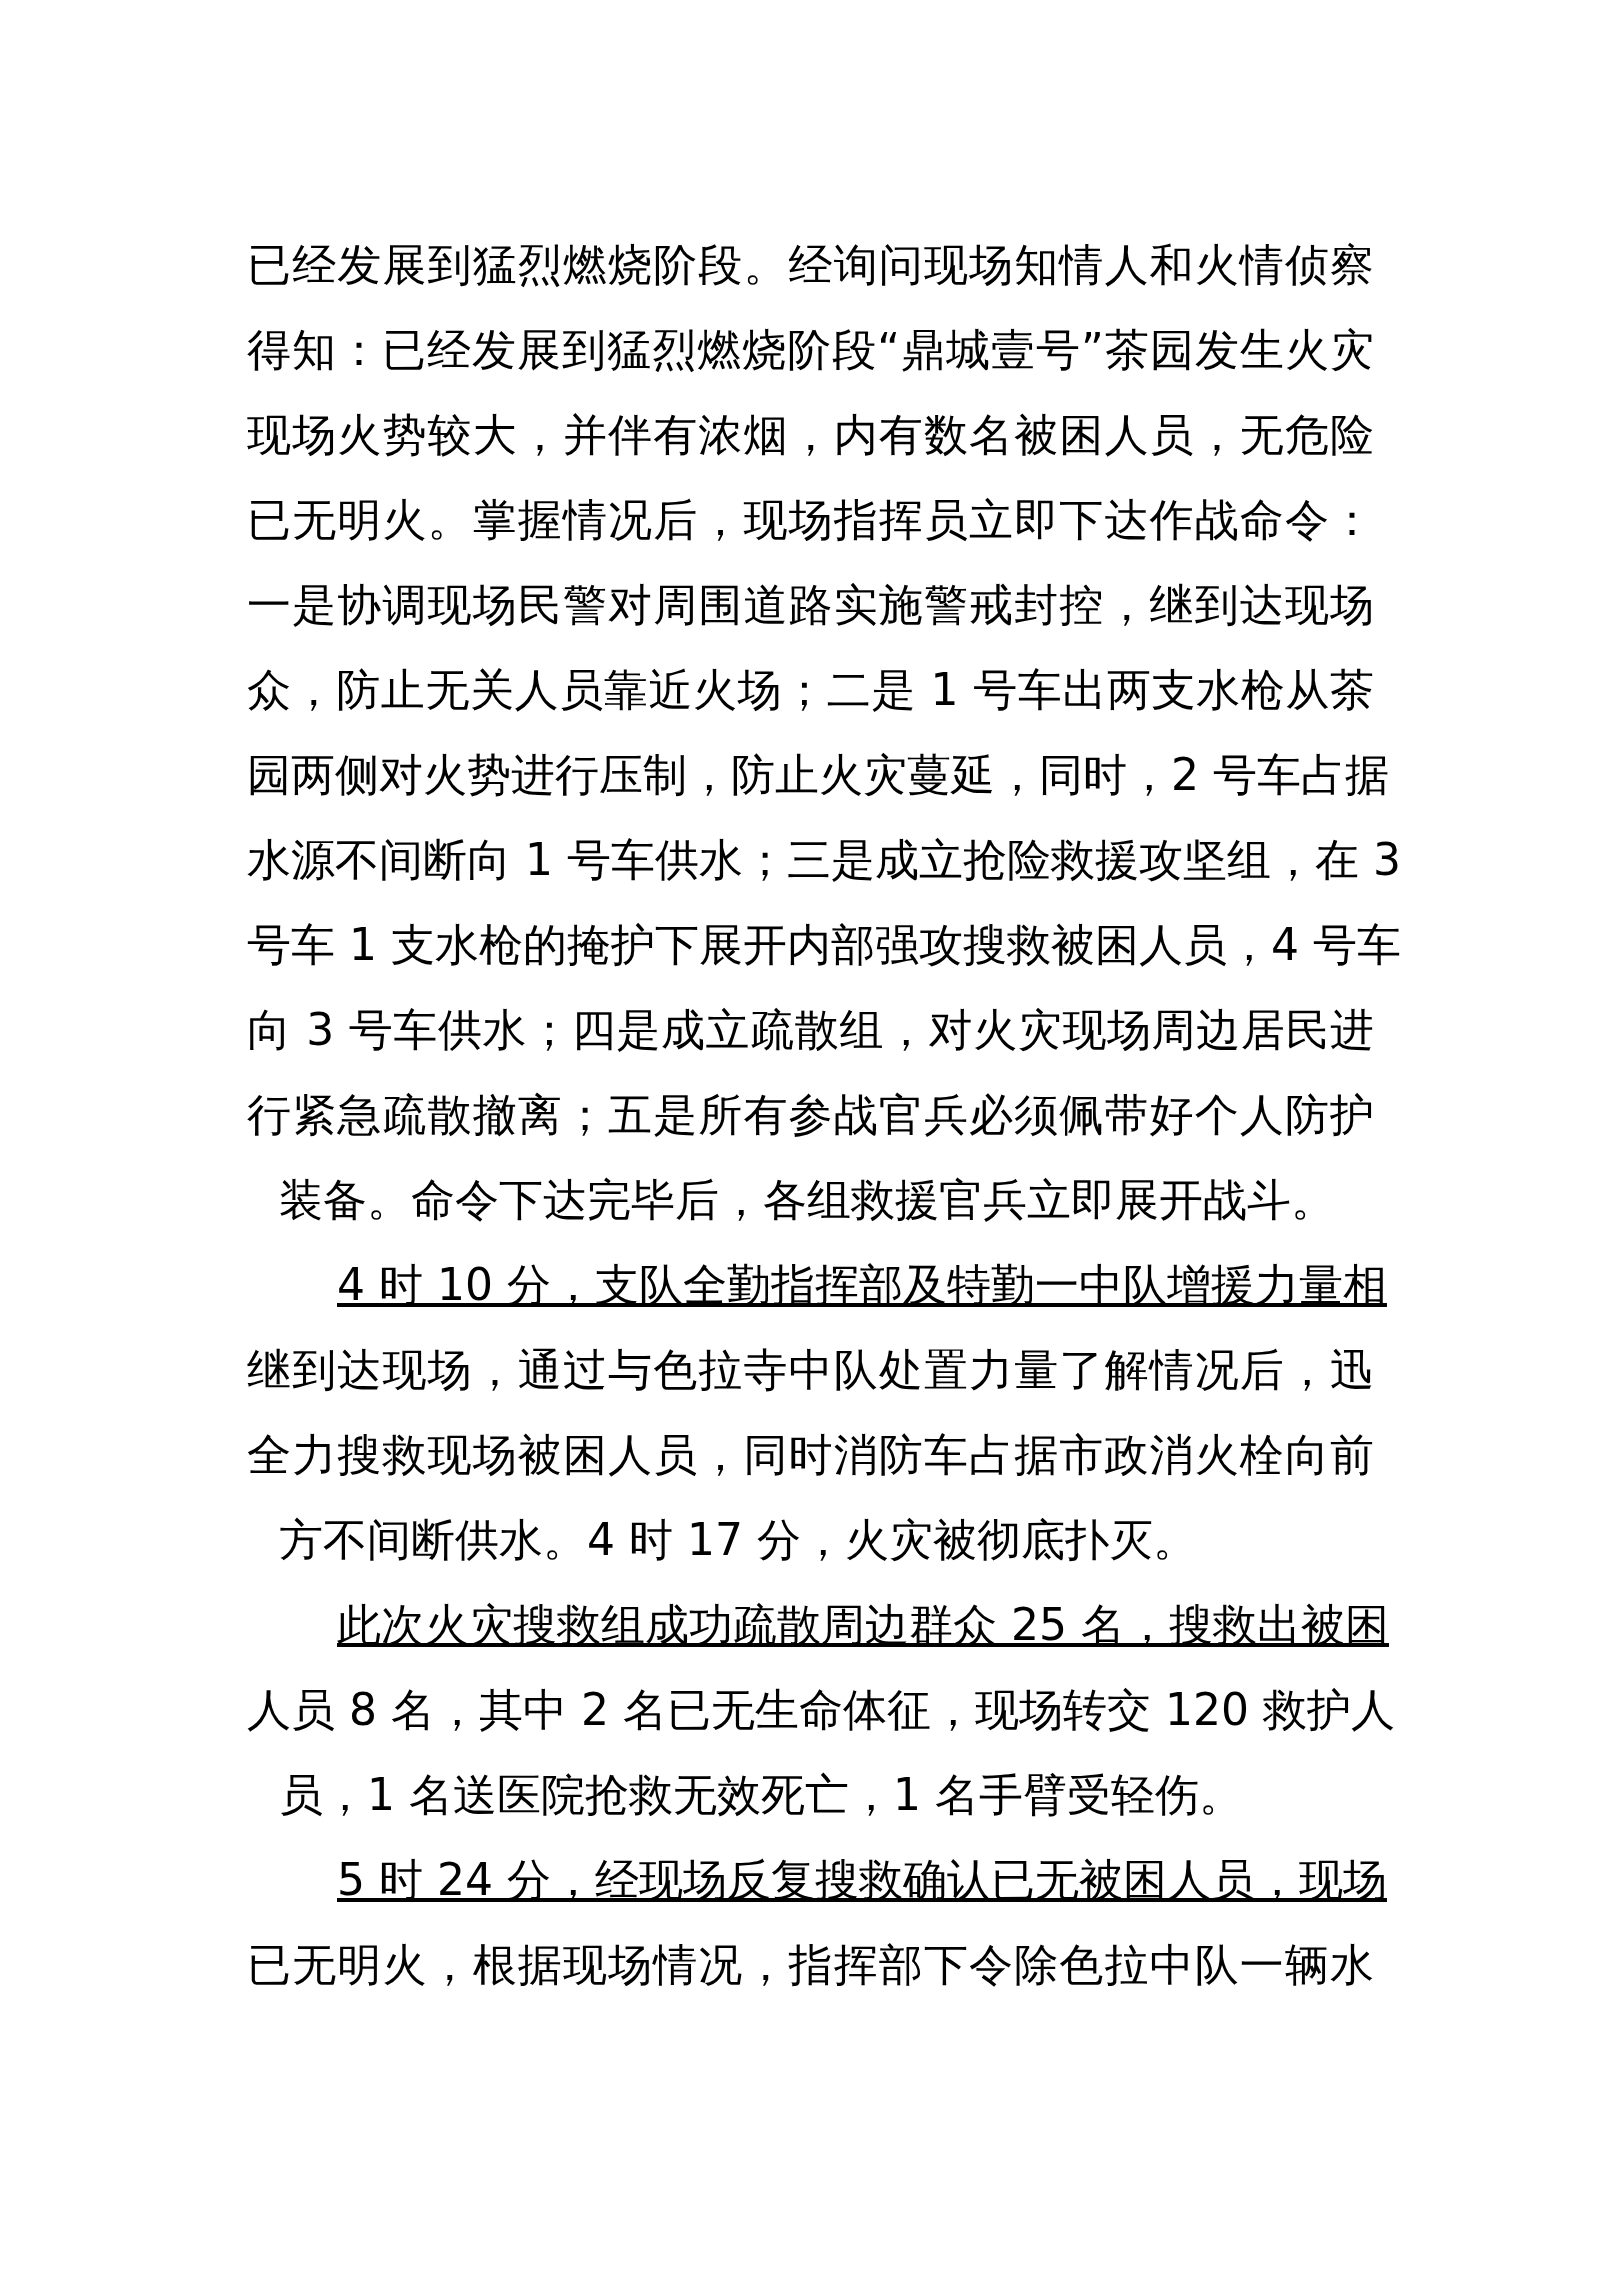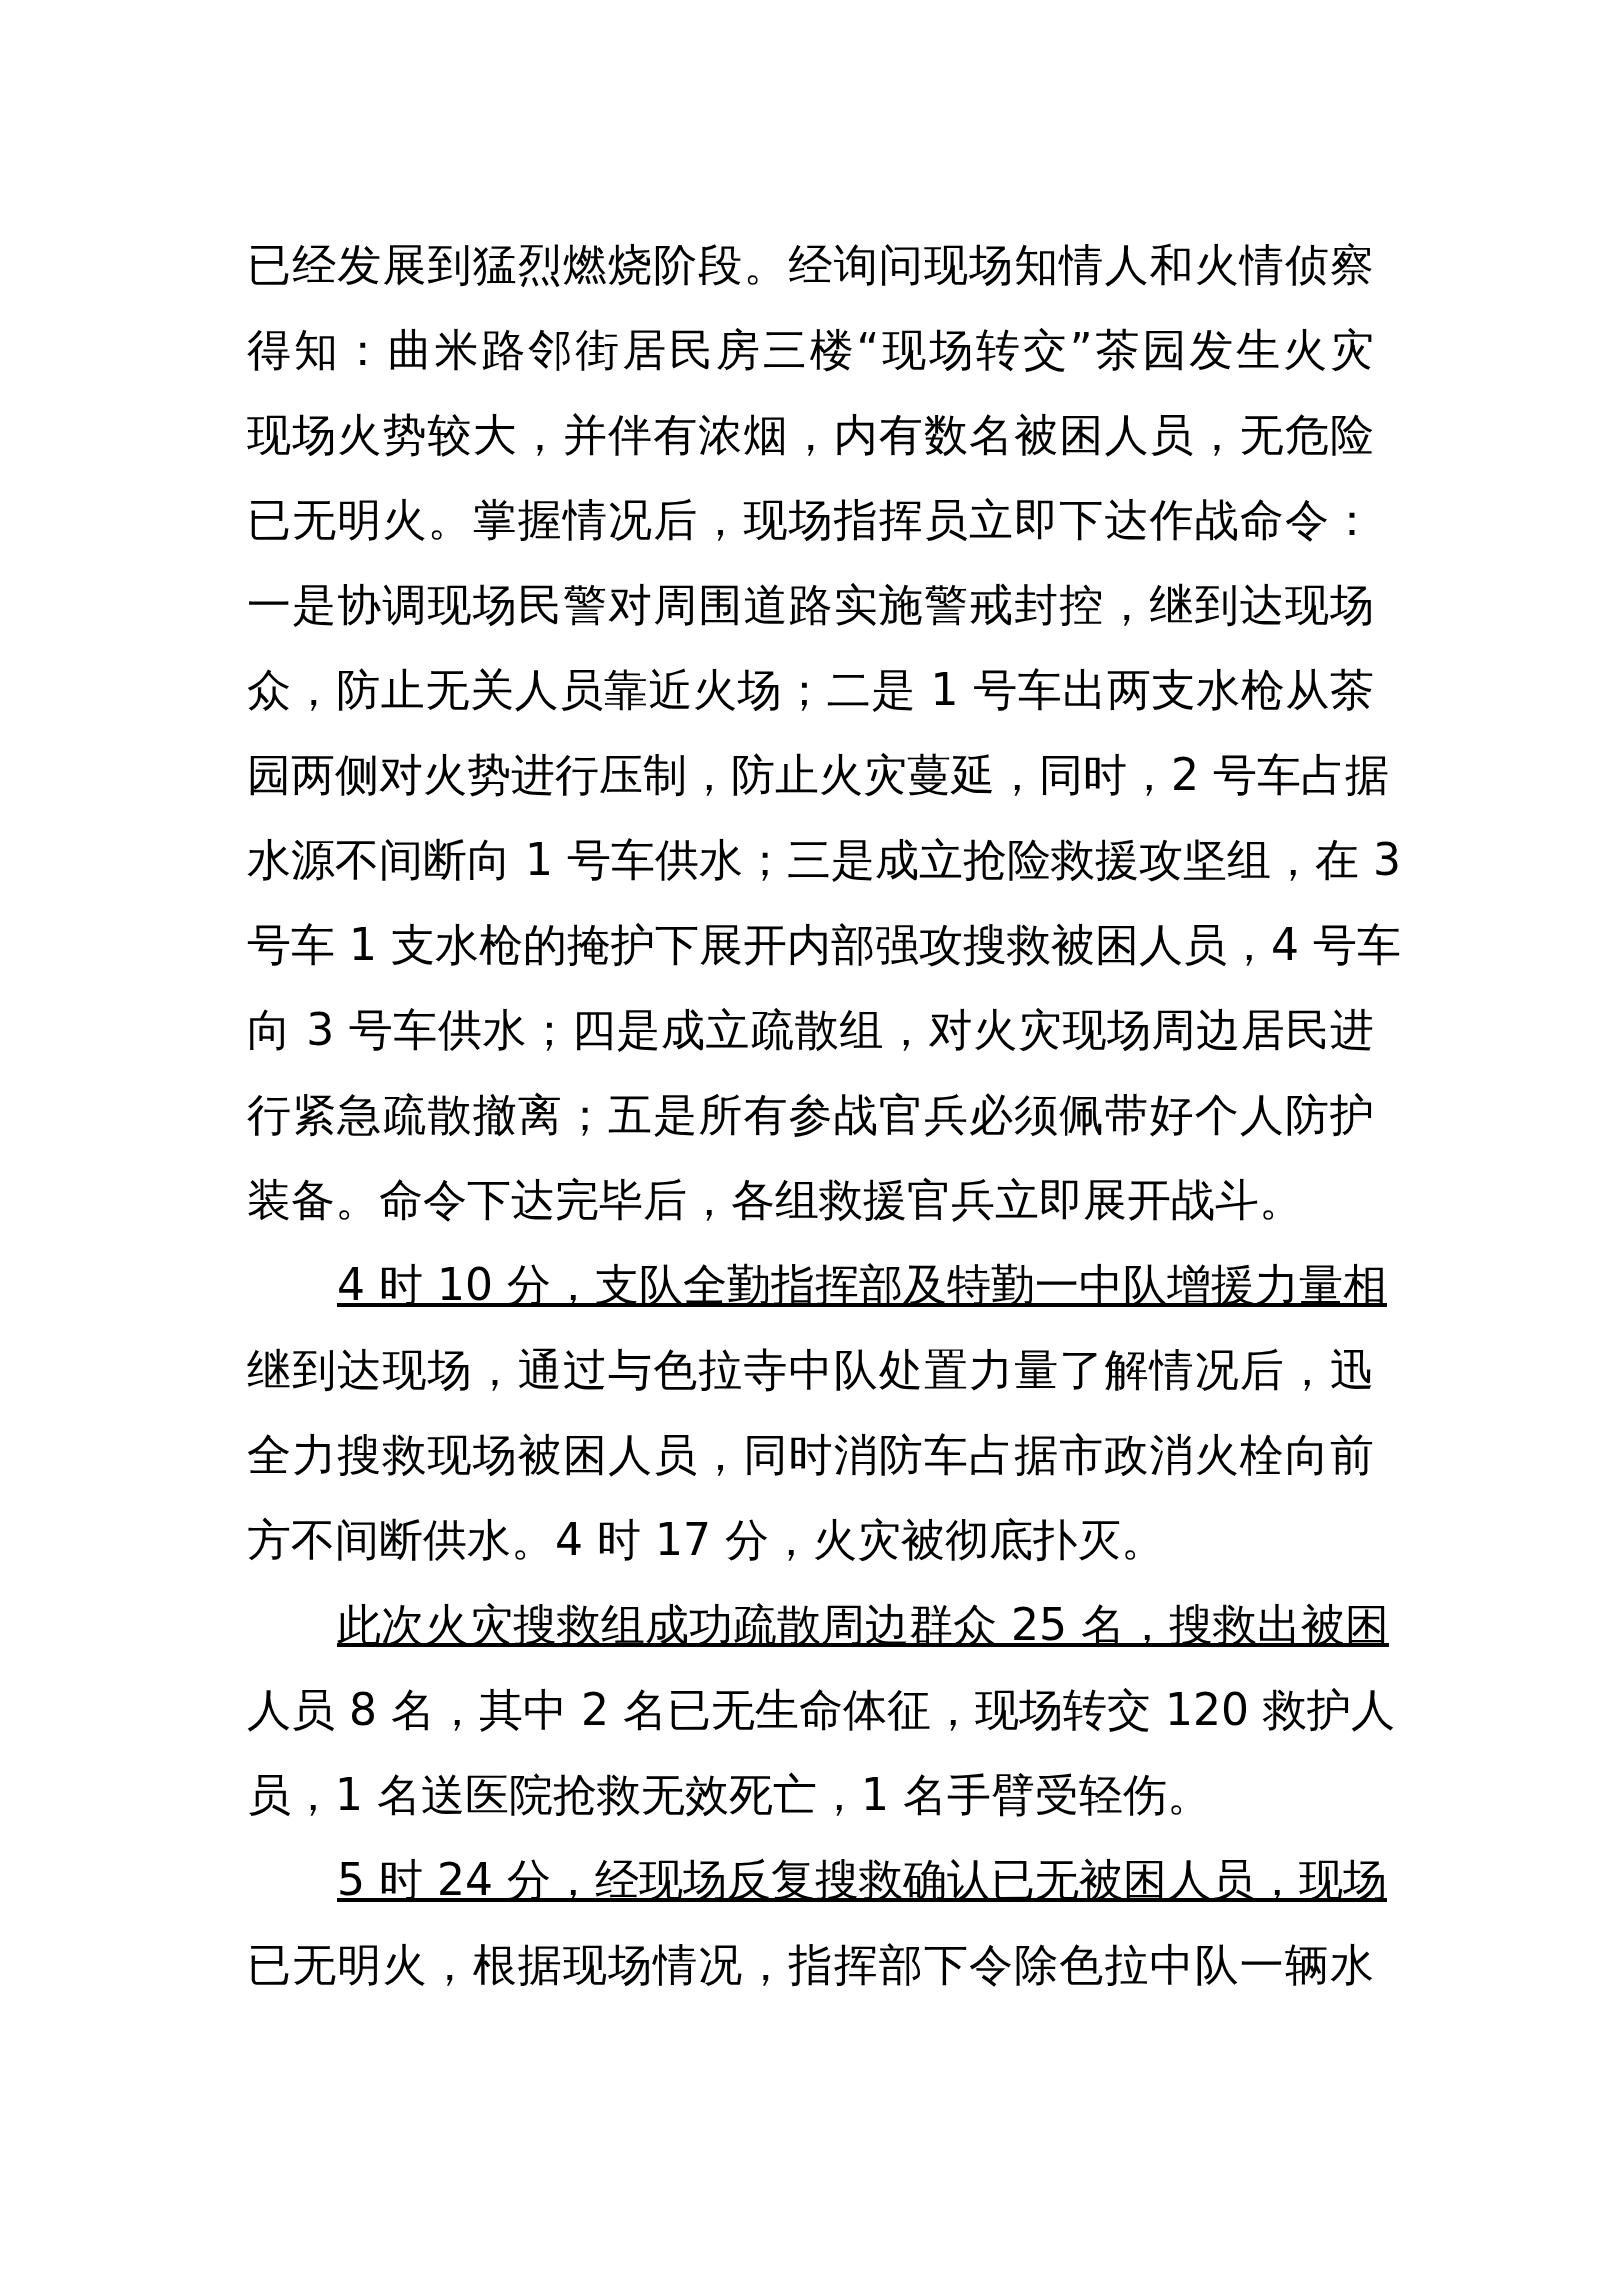--- a/index.html
+++ b/index.html
@@ -35,36 +35,37 @@
       line-height: 85px;
       font-size: 44px;
       white-space: nowrap;
       text-align: justify;
       text-align-last: justify;
       width: 1127px;
       overflow: visible;
     }
     .line.last {
       text-align-last: left;
+      margin-left: 32px;
     }
     .line.indent {
       padding-left: 90px;
       width: 1037px;
       text-decoration: underline;
     }
   </style>
 </head>
 <body>
 
 <div class="page">
   <div class="body-text">
 
     <div>
       <span class="line">已经发展到猛烈燃烧阶段。经询问现场知情人和火情侦察</span>
-      <span class="line">得知：曲米路邻街居民房三楼“现场转交”茶园发生火灾</span>
+      <span class="line">得知：已经发展到猛烈燃烧阶段“鼎城壹号”茶园发生火灾</span>
       <span class="line">现场火势较大，并伴有浓烟，内有数名被困人员，无危险</span>
       <span class="line">已无明火。掌握情况后，现场指挥员立即下达作战命令：</span>
       <span class="line">一是协调现场民警对周围道路实施警戒封控，继到达现场</span>
       <span class="line">众，防止无关人员靠近火场；二是 1 号车出两支水枪从茶</span>
       <span class="line">园两侧对火势进行压制，防止火灾蔓延，同时，2 号车占据</span>
       <span class="line">水源不间断向 1 号车供水；三是成立抢险救援攻坚组，在 3</span>
       <span class="line">号车 1 支水枪的掩护下展开内部强攻搜救被困人员，4 号车</span>
       <span class="line">向 3 号车供水；四是成立疏散组，对火灾现场周边居民进</span>
       <span class="line">行紧急疏散撤离；五是所有参战官兵必须佩带好个人防护</span>
       <span class="line last">装备。命令下达完毕后，各组救援官兵立即展开战斗。</span>

